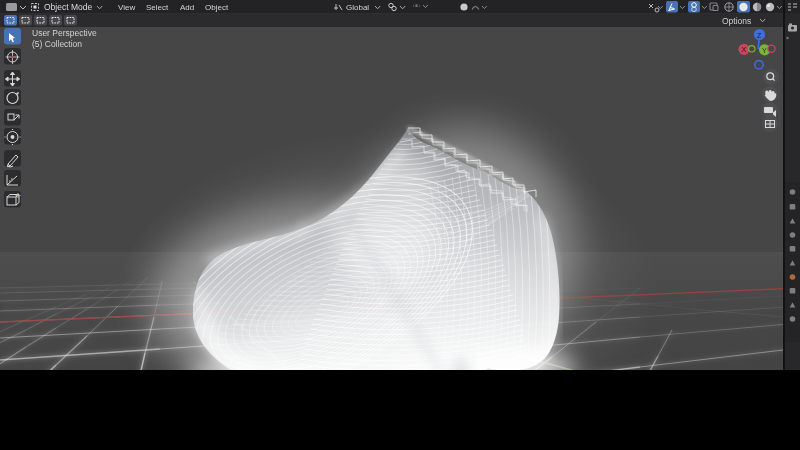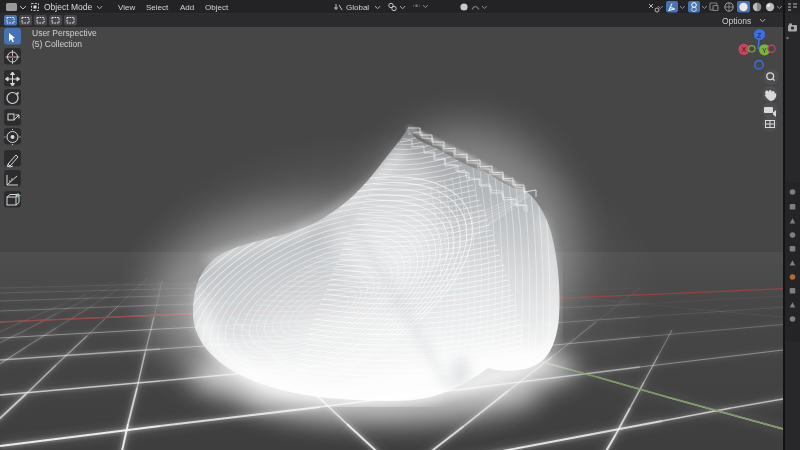--- a/index.html
+++ b/index.html
@@ -1,14 +1,14 @@
 <!DOCTYPE html>
 <html><head><meta charset="utf-8"><style>
 html,body{margin:0;padding:0;background:#000}
-#page{position:relative;width:800px;height:450px;overflow:hidden;background:#464646;font-family:"Liberation Sans",sans-serif}
+#page{position:relative;width:800px;height:370px;overflow:hidden;background:#464646;font-family:"Liberation Sans",sans-serif}
 #page>svg{position:absolute;left:0;top:0}
 </style></head><body>
 <div id="page">
     <svg width="800" height="450" viewBox="0 0 800 450" xmlns="http://www.w3.org/2000/svg">
 <defs>
 <filter id="b2" x="-40%" y="-40%" width="180%" height="180%">
           <feGaussianBlur stdDeviation="2"></feGaussianBlur>
         </filter>
 <filter id="b6" x="-60%" y="-60%" width="220%" height="220%">
           <feGaussianBlur stdDeviation="6"></feGaussianBlur>

